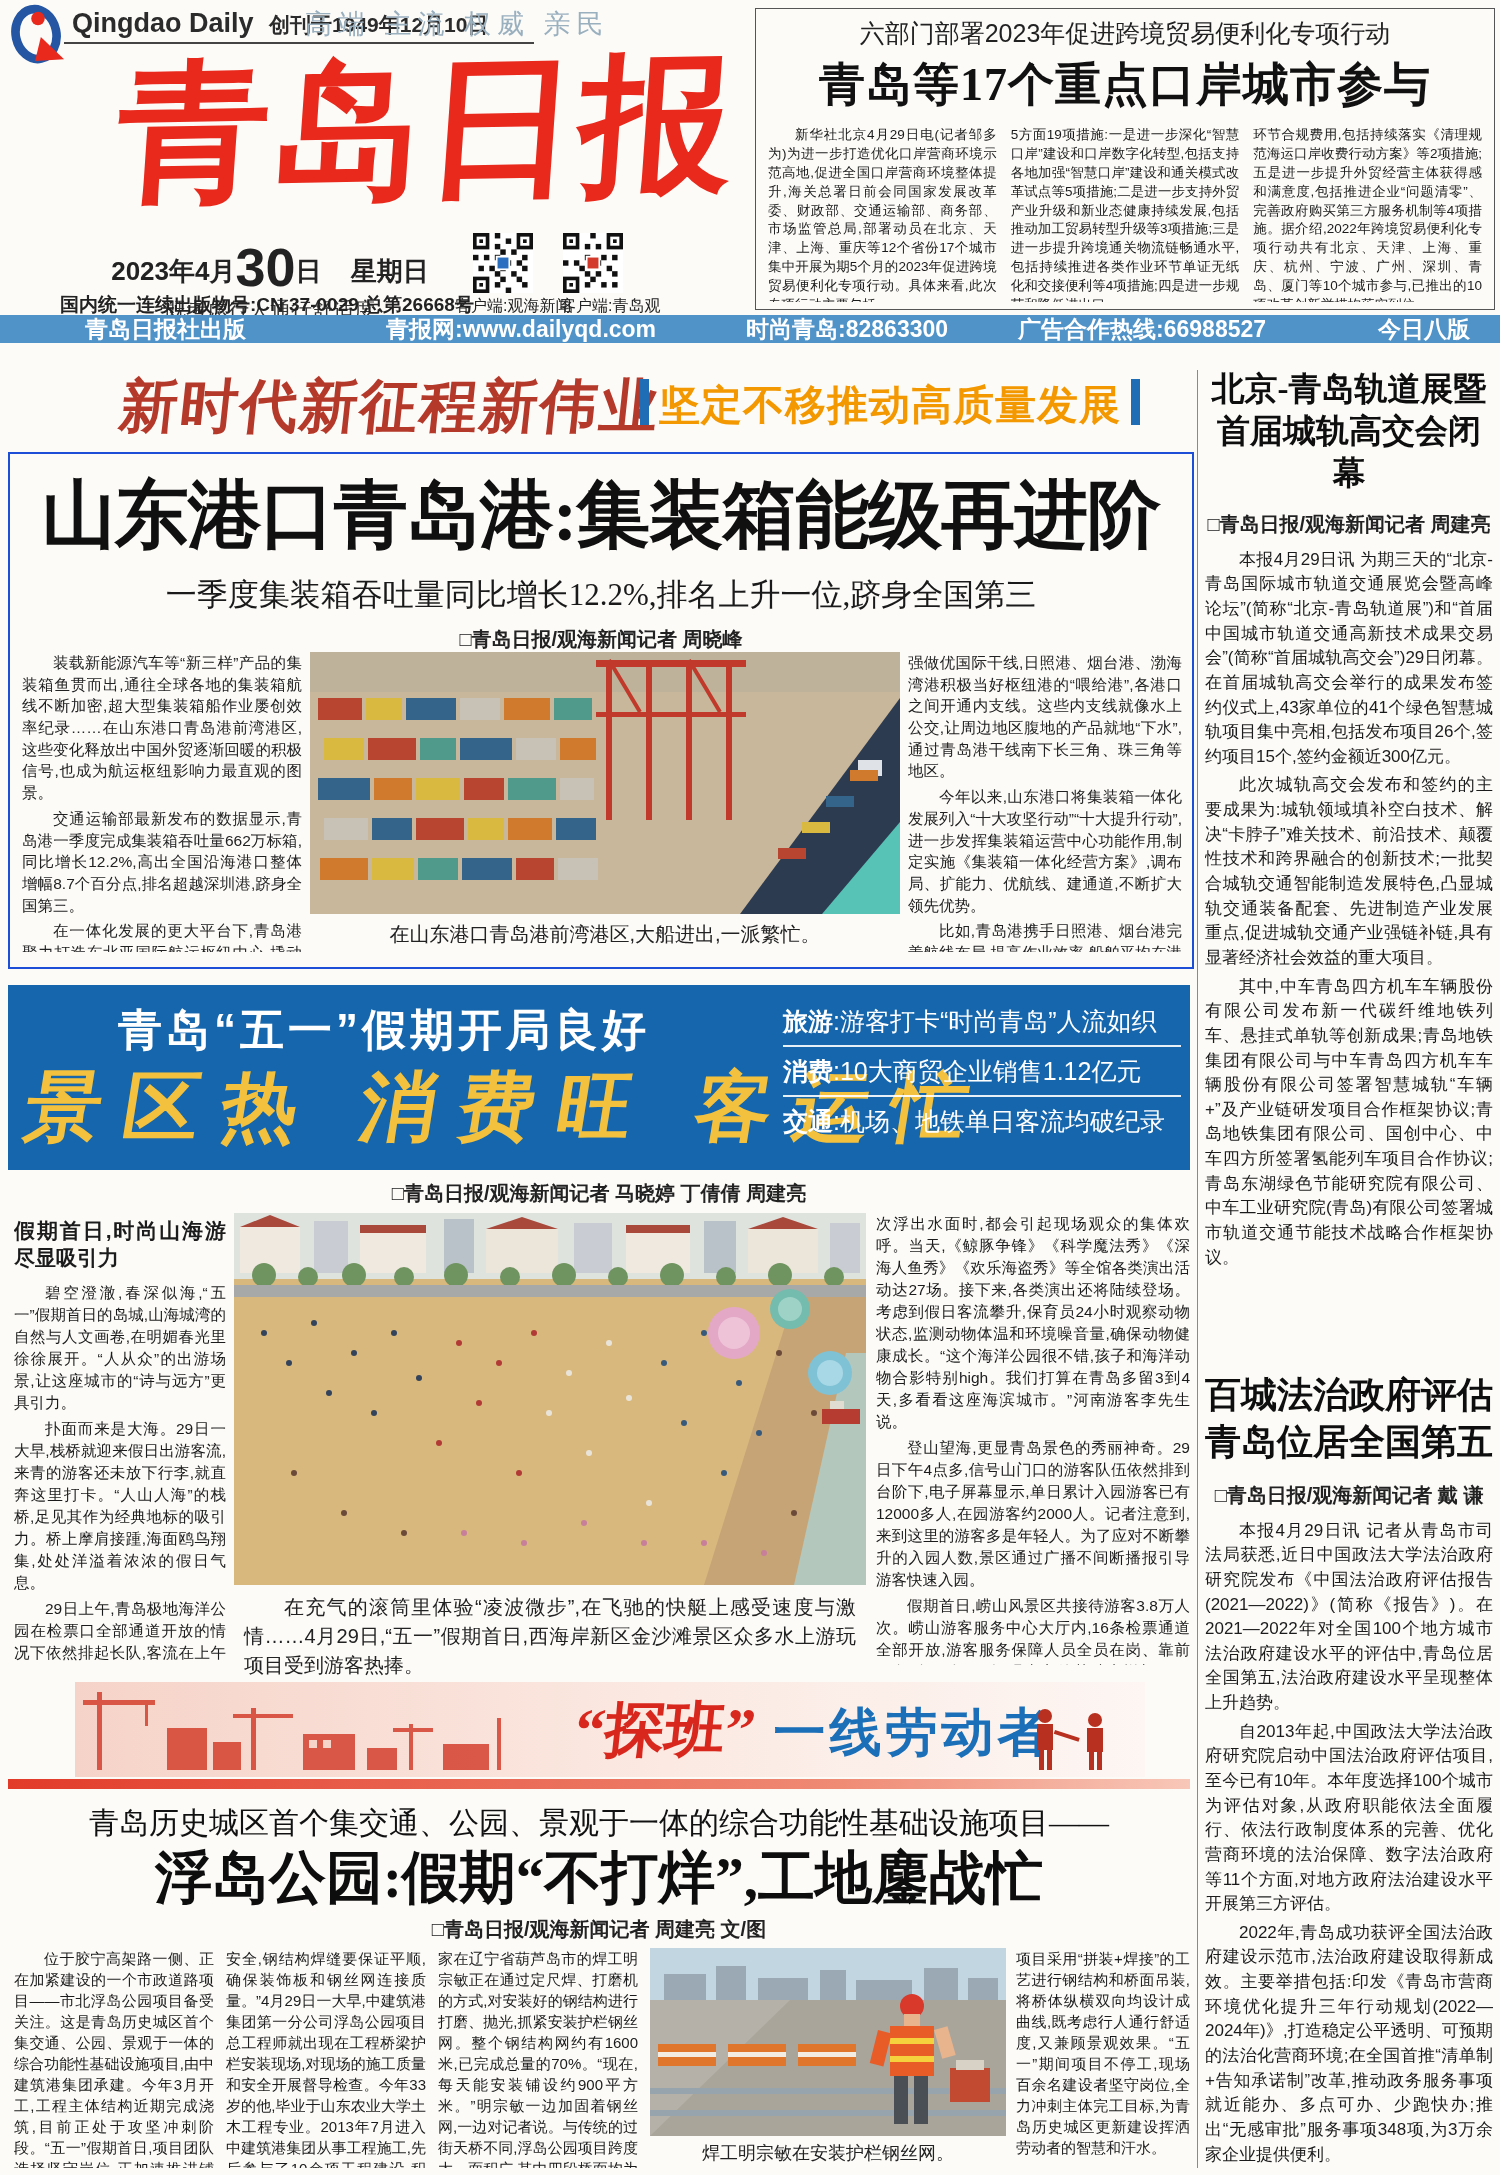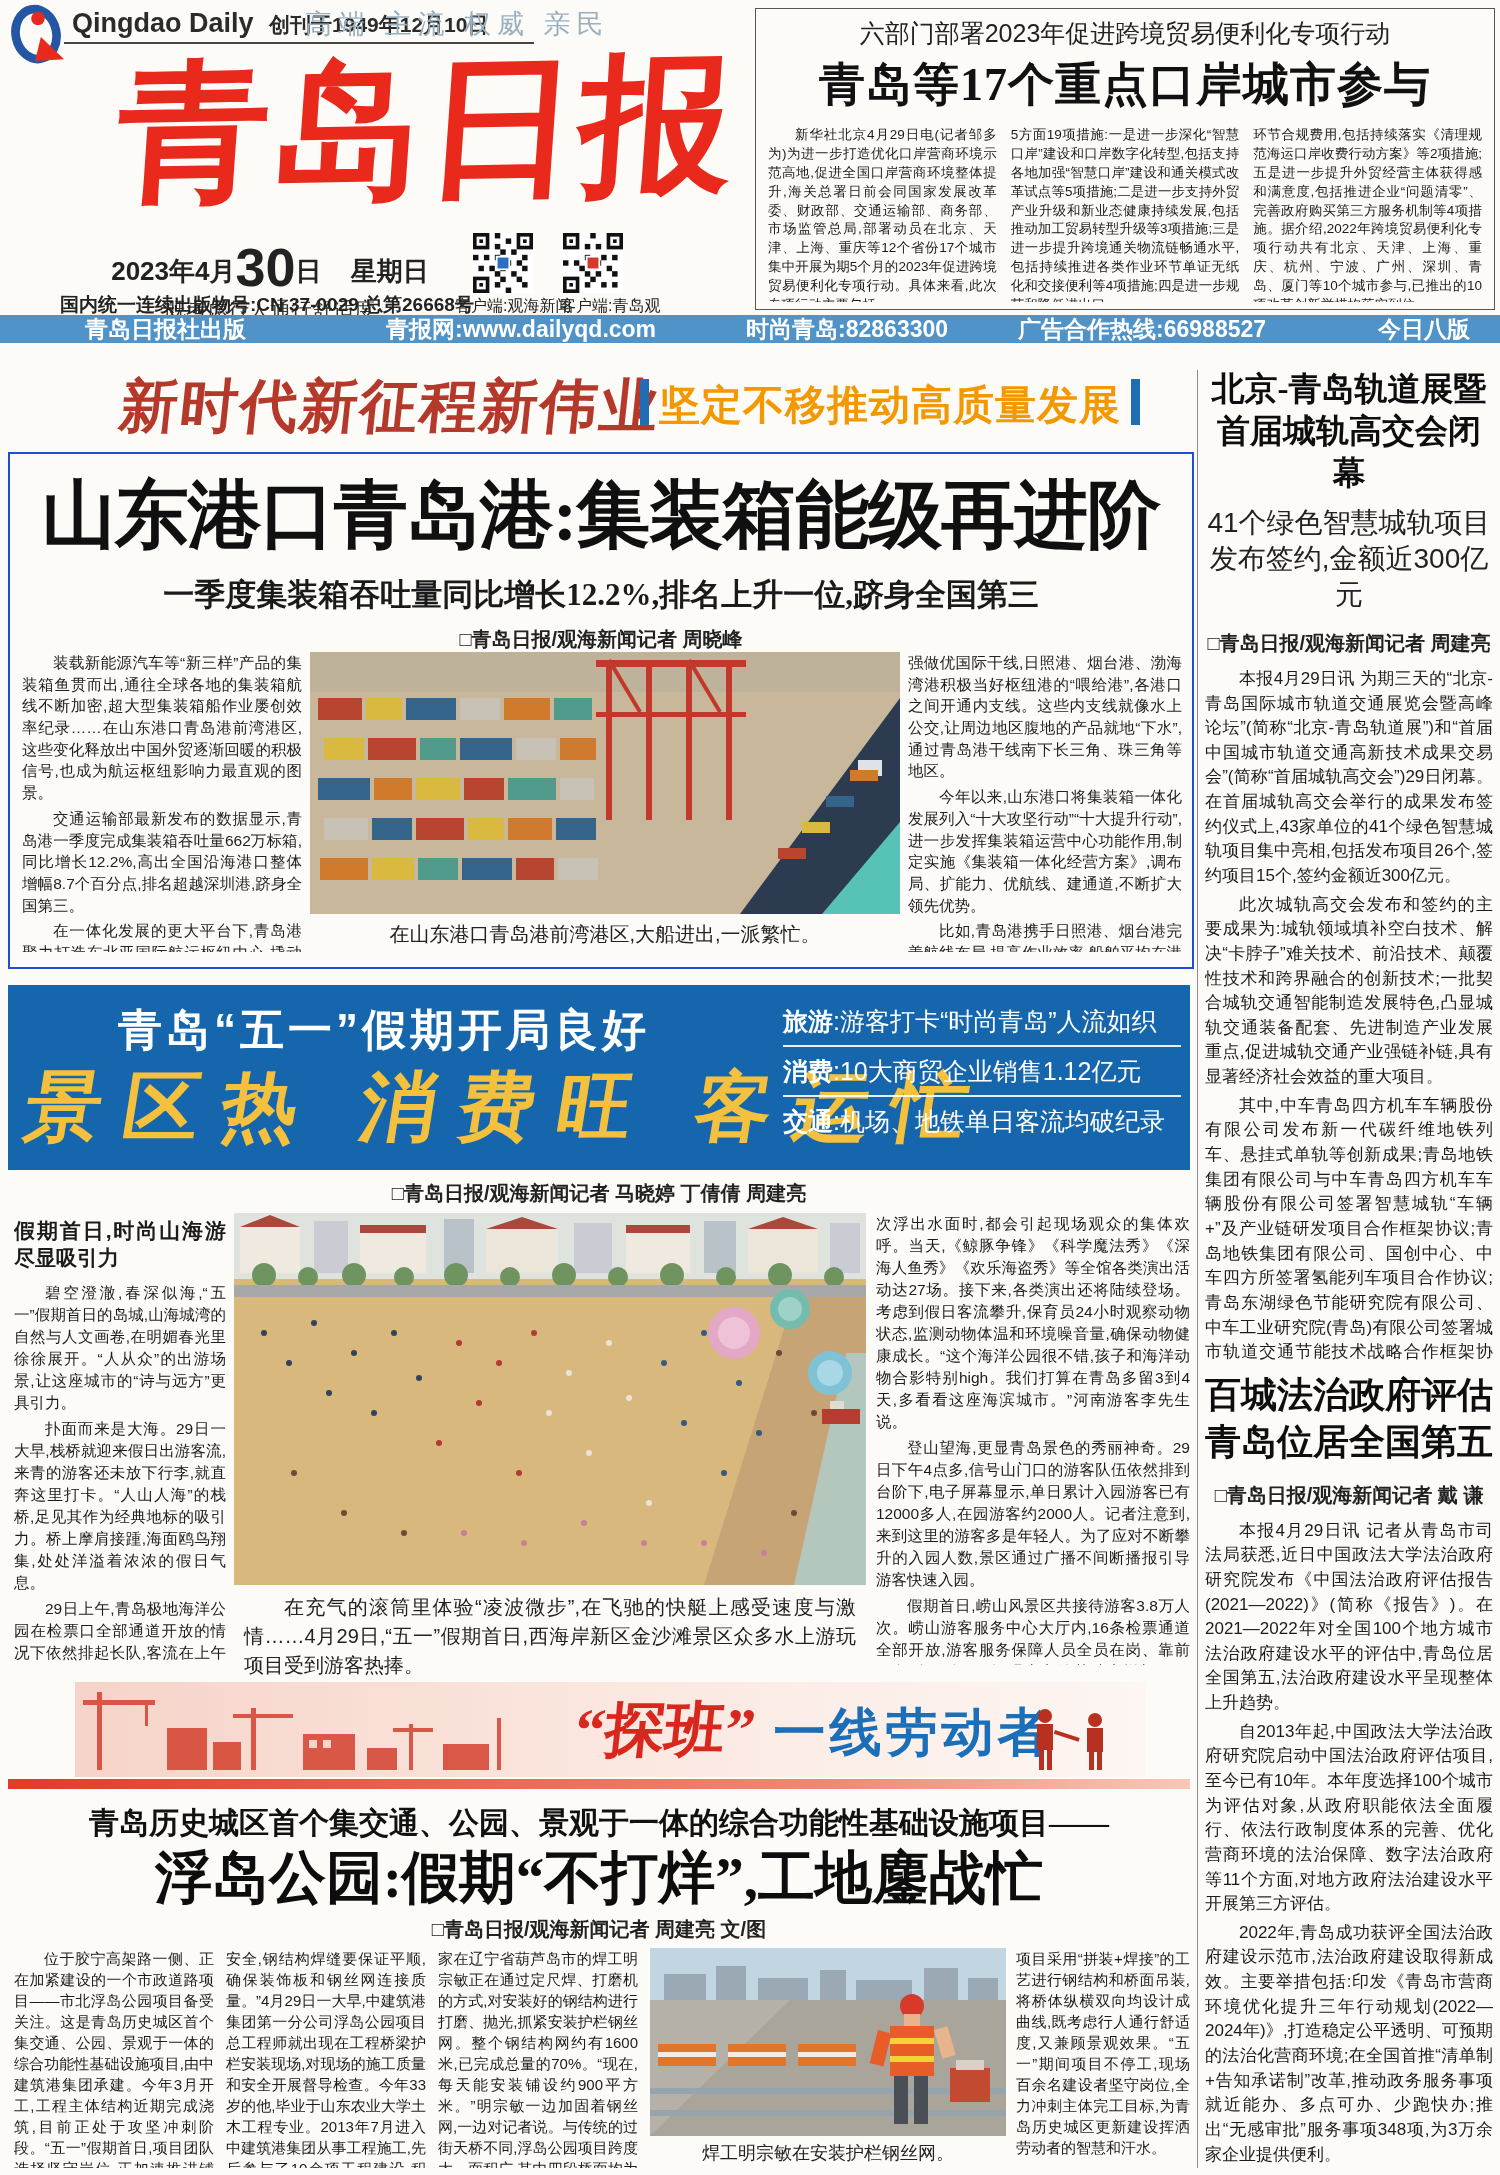--- a/index.html
+++ b/index.html
@@ -1,19 +1,19 @@
 <!DOCTYPE html>
 <html><head>
 <meta charset="utf-8">
 <style>
   html,body{margin:0;padding:0;background:#9a9a9a;}
   .page{position:relative;width:1500px;height:2175px;background:#fcfbf8;overflow:hidden;
         font-family:"Liberation Sans","DejaVu Sans",sans-serif;color:#1b1b1b;}
   .abs{position:absolute;}
-  .serif{font-family:"Liberation Serif","DejaVu Serif",serif;font-weight:bold;}
+  .serif{font-family:"Liberation Serif","DejaVu Serif",serif;}
   .jt{text-align:justify;}
   .clip{overflow:hidden;}
   p{margin:0 0 4px 0;text-indent:2em;}
   .noind p, .noind{text-indent:0;}
   .smalltxt{font-size:15.5px;line-height:1.40;color:#222;}
   .hairline{background:#8c8c8c;}
   .center{text-align:center;}
   .masthead-title{font-size:152px;font-weight:bold;color:#e8291c;letter-spacing:2px;
      transform:skewX(-5deg) rotate(-1deg);white-space:nowrap;}
   .bluebar{background:#4f93c8;color:#fff;font-weight:bold;font-size:23px;}
@@ -496,24 +496,20 @@
 
   <div class="abs jt clip" style="left:1016px;top:1948px;width:174px;height:220px;font-size:15px;line-height:1.40;">
     <p class="noind">项目采用“拼装+焊接”的工艺进行钢结构和桥面吊装,将桥体纵横双向均设计成曲线,既考虑行人通行舒适度,又兼顾景观效果。“五一”期间项目不停工,现场百余名建设者坚守岗位,全力冲刺主体完工目标,为青岛历史城区更新建设挥洒劳动者的智慧和汗水。</p>
   </div>
 
   <div class="abs clip" style="left:1205px;top:368px;width:288px;height:996px;">
     <div class="center serif" style="font-size:33px;font-weight:bold;color:#0e0e0e;line-height:1.28;">
       <div>北京-青岛轨道展暨</div>
       <div>首届城轨高交会闭幕</div>
     </div>
-    <div class="center" style="font-size:28px;color:#222;line-height:1.3;margin-top:10px;">
-      <div>41个绿色智慧城轨项目</div>
-      <div>发布签约,金额近300亿元</div>
-    </div>
     <div class="center byline" style="margin:16px 0 10px 0;font-weight:bold;">□青岛日报/观海新闻记者  周建亮</div>
     <div class="jt clip" style="font-size:17px;line-height:1.45;height:780px;">
       <p>本报4月29日讯  为期三天的“北京-青岛国际城市轨道交通展览会暨高峰论坛”(简称“北京-青岛轨道展”)和“首届中国城市轨道交通高新技术成果交易会”(简称“首届城轨高交会”)29日闭幕。在首届城轨高交会举行的成果发布签约仪式上,43家单位的41个绿色智慧城轨项目集中亮相,包括发布项目26个,签约项目15个,签约金额近300亿元。</p>
       <p>此次城轨高交会发布和签约的主要成果为:城轨领域填补空白技术、解决“卡脖子”难关技术、前沿技术、颠覆性技术和跨界融合的创新技术;一批契合城轨交通智能制造发展特色,凸显城轨交通装备配套、先进制造产业发展重点,促进城轨交通产业强链补链,具有显著经济社会效益的重大项目。</p>
       <p>其中,中车青岛四方机车车辆股份有限公司发布新一代碳纤维地铁列车、悬挂式单轨等创新成果;青岛地铁集团有限公司与中车青岛四方机车车辆股份有限公司签署智慧城轨“车辆+”及产业链研发项目合作框架协议;青岛地铁集团有限公司、国创中心、中车四方所签署氢能列车项目合作协议;青岛东湖绿色节能研究院有限公司、中车工业研究院(青岛)有限公司签署城市轨道交通节能技术战略合作框架协议。</p>
 
     </div>
   </div>
 
   <div class="abs clip" style="left:1205px;top:1372px;width:288px;height:796px;">

